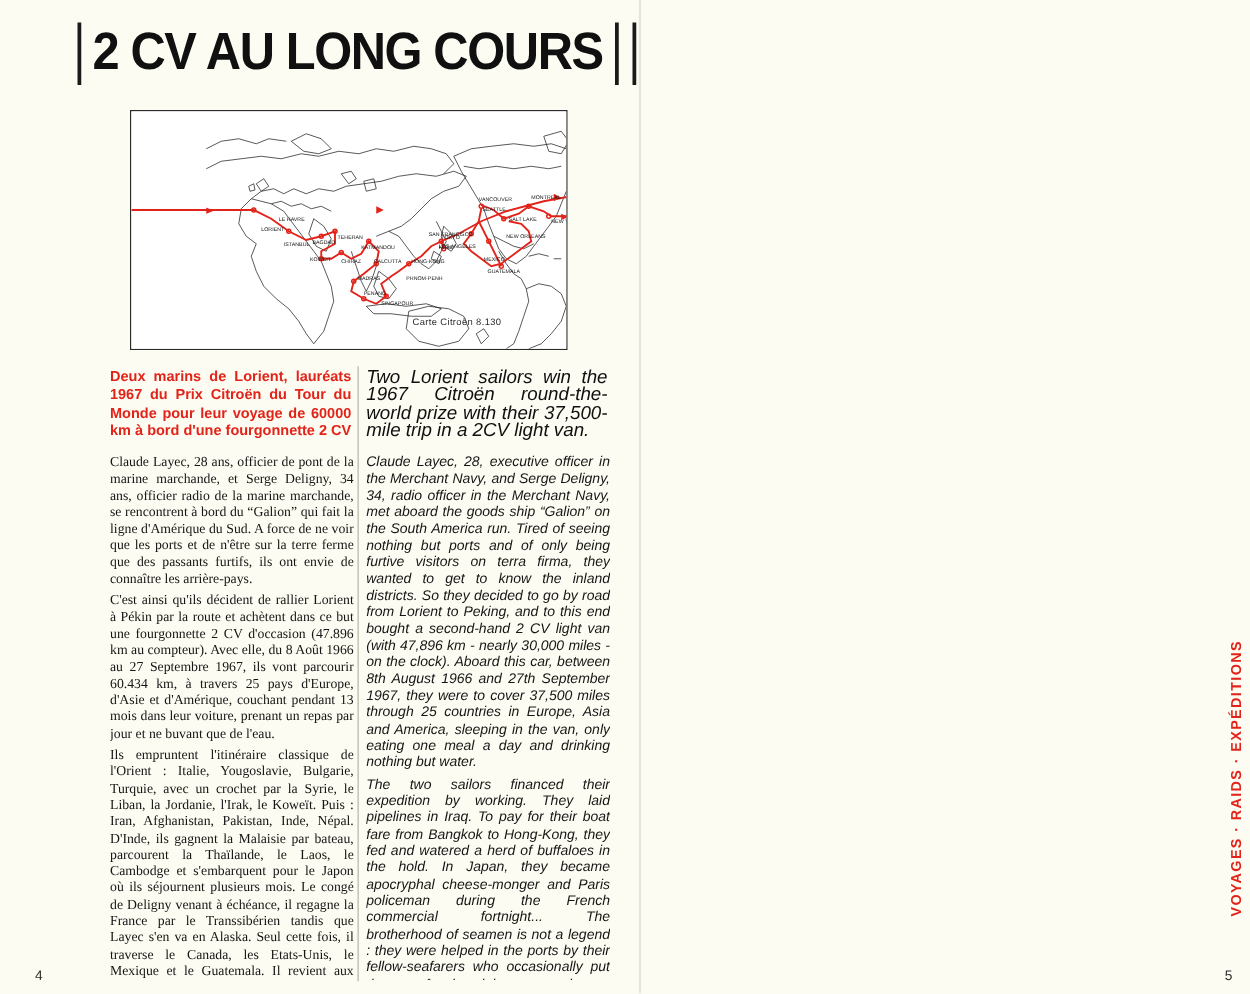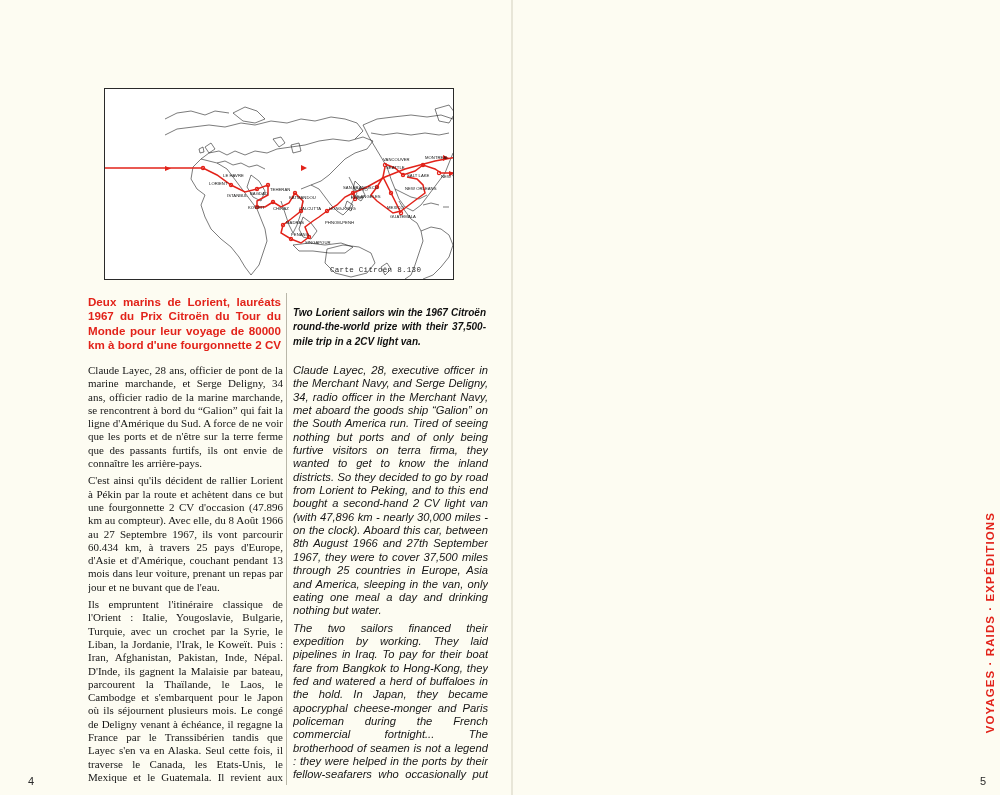--- a/index.html
+++ b/index.html
@@ -54,44 +54,44 @@
   
   .map-frame {
     position:absolute; left:104px; top:88px;
     width:350px; height:192px;
     background:#ffffff;
     border:1px solid #2a2a2a;
     overflow:hidden;
   }
   .map-frame svg { display:block; width:350px; height:192px; }
   .map-caption {
-    position:absolute; left:330px; top:266px;
-    font-family:Liberation Mono, monospace;
+    position:absolute; left:330px; top:253px;
+    font-family:Liberation Sans, sans-serif;
     font-size:7.5px; color:#2b2b2b; letter-spacing:.3px;
     white-space:nowrap;
   }
 
   
   .kicker-fr {
     position:absolute; left:88px; top:295px; width:193px;
     color:#e2231a;
     font-family:"Liberation Sans", sans-serif;
     font-weight:bold;
     font-size:11.6px;
     line-height:14.4px;
     text-align:justify;
     text-align-last:justify;
   }
   .kicker-en {
-    position:absolute; left:293px; top:306px; width:193px;
+    position:absolute; left:293px; top:295px; width:193px;
     color:#101010;
     font-family:"Liberation Sans", sans-serif;
-    font-weight:bold;
+    font-weight:normal;
     font-style:italic;
-    font-size:10px;
+    font-size:15px;
     line-height:14.4px;
     text-align:justify;
   }
 
   
   .col {
     position:absolute;
     width:195px;
     text-align:justify;
     color:#151515;
@@ -151,20 +151,26 @@
     letter-spacing:.05px;
   }
 </style>
 </head>
 <body>
 
 <div class="spread">
 
   <div class="page-left">
 
+    <div class="headline-wrap">
+      <div class="rule-left"></div>
+      <div class="headline">2 CV AU LONG COURS</div>
+      <div class="rule-right1"></div>
+      <div class="rule-right2"></div>
+    </div>
 
     <div class="map-frame">
       <svg viewBox="0 0 350 192" xmlns="http://www.w3.org/2000/svg">
         <rect x="0" y="0" width="350" height="192" fill="#ffffff"></rect>
         <g fill="none" stroke="#222" stroke-width="0.6">
 
           <path d="M96 70 L104 64 L114 62 L122 66 L130 62 L140 66 L150 62 L162 64 L172 60 L186 58 L200 56 L214 52 L228 50 L244 52 L258 48 L268 52 L262 60 L250 64 L240 70 L232 78 L224 86 L216 92 L206 96 L196 100"></path>
           <path d="M60 46 L72 40 L88 38 L104 36 L120 38 L136 34 L150 36 L166 32 L182 34 L196 30 L210 32 L226 28 L240 30 L252 34 L258 42 L250 50"></path>
           <path d="M96 70 L88 78 L86 90 L92 100 L100 106 L96 116 L100 128 L106 140 L116 150 L126 158 L134 168 L140 178 L146 186"></path>
           <path d="M146 186 L154 176 L158 164 L162 152 L160 140 L156 130 L152 120 L146 112 L140 104 L134 96 L128 88 L122 80 L112 74 L104 72 L96 70"></path>
@@ -270,21 +276,21 @@
             <text x="238" y="100" class="citylabel">SAN FRANCISCO</text>
             <text x="246" y="109" class="citylabel">LOS ANGELES</text>
             <text x="300" y="101" class="citylabel">NEW ORLEANS</text>
             <text x="282" y="120" class="citylabel">MEXICO</text>
             <text x="285" y="129" class="citylabel">GUATEMALA</text>
           </g>
       </svg>
     </div>
     <div class="map-caption">Carte Citroën 8.130</div>
 
-    <div class="kicker-fr">Deux marins de Lorient, lauréats 1967 du Prix Citroën du Tour du Monde pour leur voyage de 80000 km à bord d'une fourgonnette 2 CV</div>
+    <div class="kicker-fr">Deux marins de Lorient, lauréats 1967 du Prix Citroën du Tour du Monde pour leur voyage de 60000 km à bord d'une fourgonnette 2 CV</div>
     <div class="kicker-en">Two Lorient sailors win the 1967 Citroën round-the-world prize with their 37,500-mile trip in a 2CV light van.</div>
 
     <div class="sep" id="sep-a"></div>
 
     <div class="col fr" id="col1">
         <p>Claude Layec, 28 ans, officier de pont de la marine marchande, et Serge Deligny, 34 ans, officier radio de la marine marchande, se rencontrent à bord du “Galion” qui fait la ligne d'Amérique du Sud. A force de ne voir que les ports et de n'être sur la terre ferme que des passants furtifs, ils ont envie de connaître les arrière-pays.</p>
         <p>C'est ainsi qu'ils décident de rallier Lorient à Pékin par la route et achètent dans ce but une fourgonnette 2 CV d'occasion (47.896 km au compteur). Avec elle, du 8 Août 1966 au 27 Septembre 1967, ils vont parcourir 60.434 km, à travers 25 pays d'Europe, d'Asie et d'Amérique, couchant pendant 13 mois dans leur voiture, prenant un repas par jour et ne buvant que de l'eau.</p>
         <p>Ils empruntent l'itinéraire classique de l'Orient : Italie, Yougoslavie, Bulgarie, Turquie, avec un crochet par la Syrie, le Liban, la Jordanie, l'Irak, le Koweït. Puis : Iran, Afghanistan, Pakistan, Inde, Népal. D'Inde, ils gagnent la Malaisie par bateau, parcourent la Thaïlande, le Laos, le Cambodge et s'embarquent pour le Japon où ils séjournent plusieurs mois. Le congé de Deligny venant à échéance, il regagne la France par le Transsibérien tandis que Layec s'en va en Alaska. Seul cette fois, il traverse le Canada, les Etats-Unis, le Mexique et le Guatemala. Il revient aux Etats-Unis pour s'embarquer à New-York vers la France.</p>
       </div>
     <div class="col en" id="col2">

